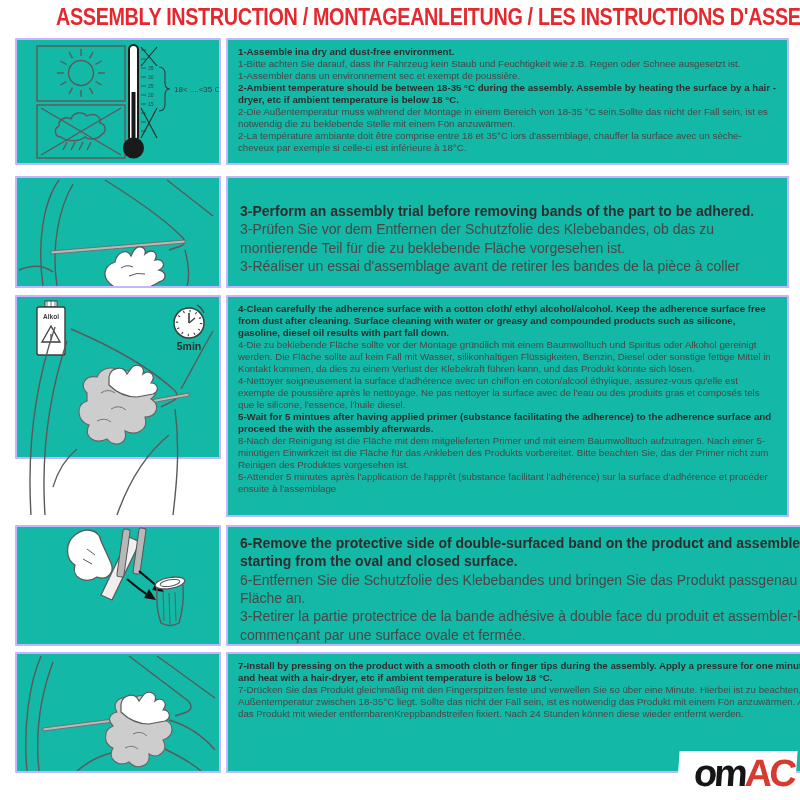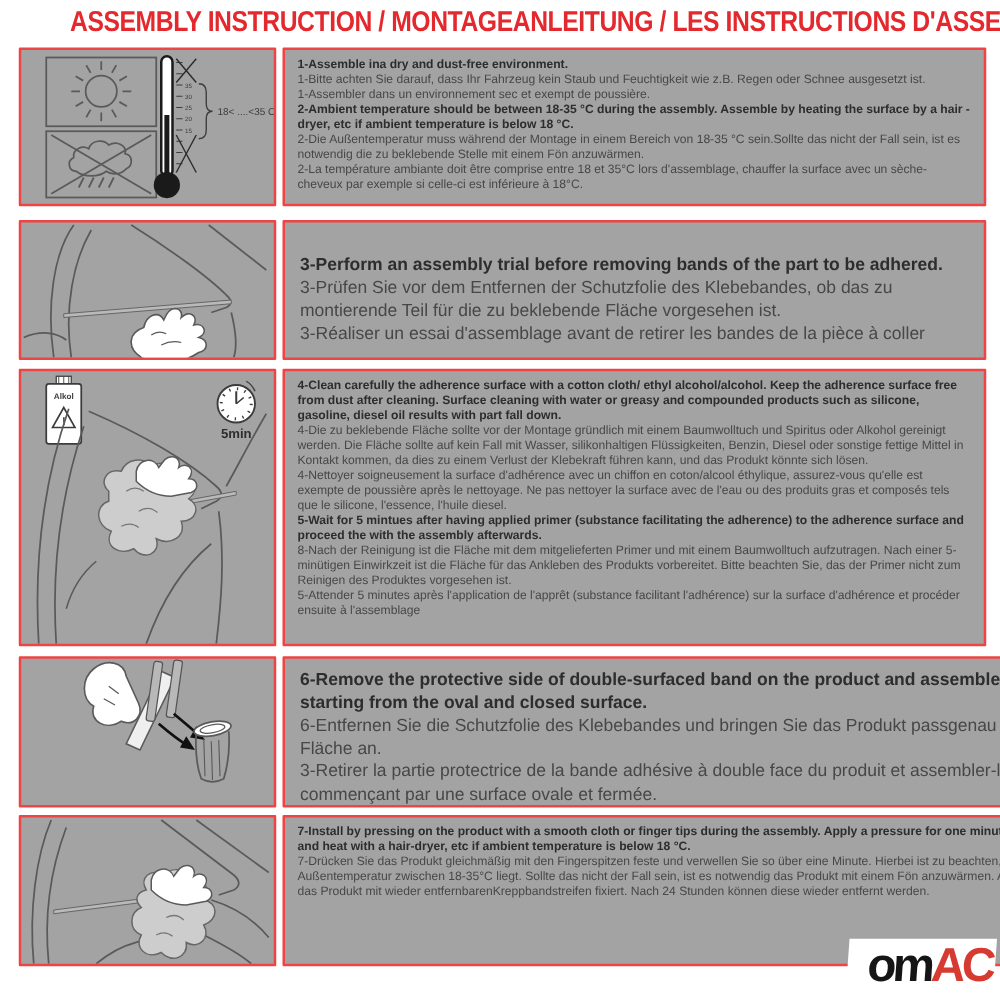--- a/index.html
+++ b/index.html
@@ -6,21 +6,21 @@
   .page {
     position:relative; width:800px; height:800px; background:#fff; overflow:hidden;
     font-family:"Liberation Sans", sans-serif;
   }
   .title {
     position:absolute; top:2px; left:0; width:800px; text-align:center;
     font-size:23px; font-weight:bold; color:#e4292e; white-space:nowrap;
     letter-spacing:-0.4px; transform:scaleX(0.86); line-height:30px;
   }
   .box {
-    position:absolute; background:#a3a3a3; border:2px solid #ef4444;
+    position:absolute; background:#14b8a6; border:2px solid #c4b5fd;
     box-sizing:border-box; border-radius:1px;
   }
   .txt { overflow:hidden; }
   .txt p { margin:0; color:#474747; }
   .txt p.b { font-weight:bold; color:#2d2d2d; }
   .small p { font-size:9.7px; line-height:1.24; }
   .big p { font-size:14px; line-height:1.31; }
   .gap { margin-top:10px; }
   .pad-sm { padding:6px 10px 4px 10px; }
   .pad-big1 { padding:24px 12px 4px 12px; }
@@ -129,21 +129,21 @@
         <path d="M 104,90 q 6,-4 12,-1 M 112,98 q 8,-4 16,-2" fill="none" stroke="#5a5a5a" stroke-width="1"></path>
       </g>
     </svg>
   </div>
   <div class="box txt big pad-big1" style="left:226px;top:176px;width:563px;height:112px;">
     <p class="b">3-Perform an assembly trial before removing bands of the part to be adhered.</p>
     <p>3-Prüfen Sie vor dem Entfernen der Schutzfolie des Klebebandes, ob das zu montierende Teil für die zu beklebende Fläche vorgesehen ist.</p>
     <p>3-Réaliser un essai d'assemblage avant de retirer les bandes de la pièce à coller</p>
   </div>
 
-  <div class="box" style="left:15px;top:295px;width:206px;height:222px;">
+  <div class="box" style="left:15px;top:295px;width:206px;height:164px;">
     <svg viewBox="0 0 202 218" width="202" height="218">
       <g>
         <rect x="28" y="4" width="12" height="6" fill="#fff" stroke="#3c3c3c" stroke-width="1"></rect>
         <line x1="30" y1="4" x2="30" y2="10" stroke="#3c3c3c" stroke-width="0.7"></line>
         <line x1="34" y1="4" x2="34" y2="10" stroke="#3c3c3c" stroke-width="0.7"></line>
         <line x1="38" y1="4" x2="38" y2="10" stroke="#3c3c3c" stroke-width="0.7"></line>
         <rect x="20" y="10" width="28" height="48" rx="2" fill="#fff" stroke="#3c3c3c" stroke-width="1.4"></rect>
         <text x="34" y="22" font-size="6.5" font-weight="bold" fill="#3c3c3c" text-anchor="middle" font-family="Liberation Sans, sans-serif">Alkol</text>
         <path d="M 34,29 L 43,45 L 25,45 Z" fill="none" stroke="#3c3c3c" stroke-width="1.3"></path>
         <text x="34" y="43" font-size="9" font-weight="bold" fill="#3c3c3c" text-anchor="middle" font-family="Liberation Sans, sans-serif">!</text>

